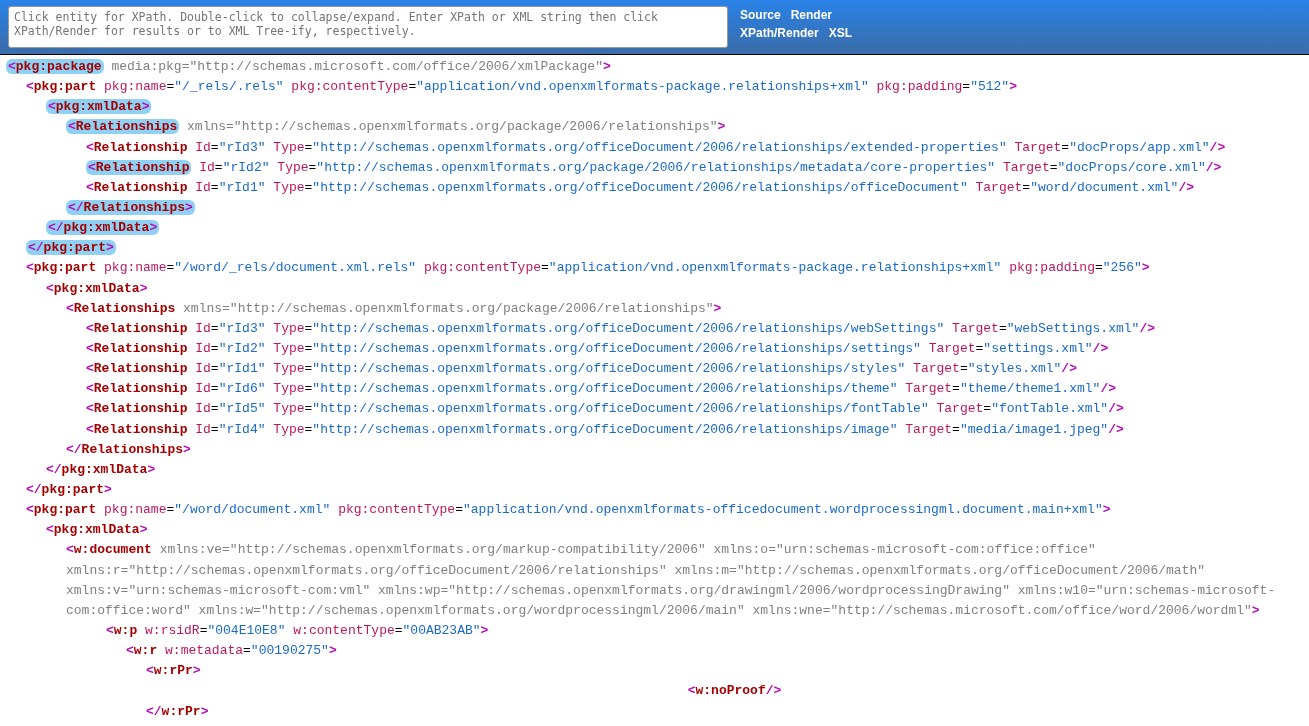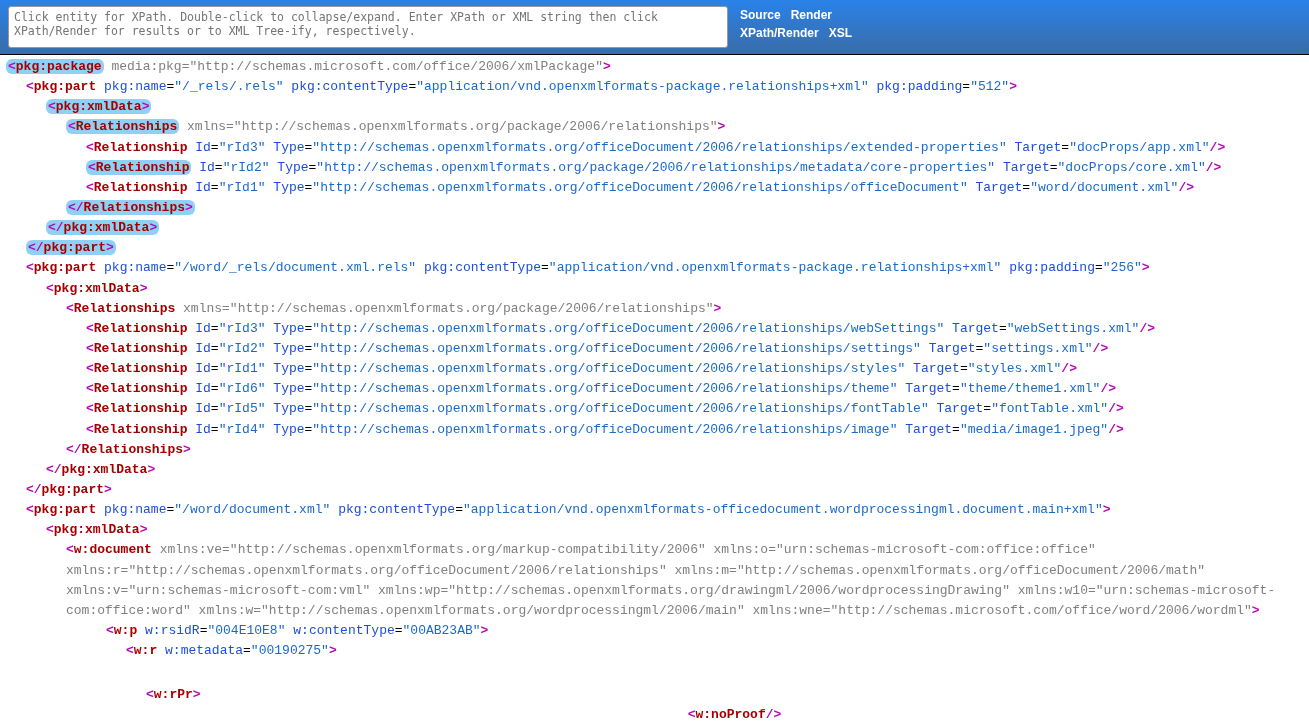--- a/index.html
+++ b/index.html
@@ -10,25 +10,25 @@
 .links-row { display: flex; gap: 10px; }
 .link { color: #fff; font-family: Arial, sans-serif; font-size: 12px; font-weight: bold; cursor: pointer; }
 .xml-content { padding: 2px 6px; line-height: 1.55; white-space: nowrap; overflow: hidden; }
 .line { font-family: Monaco, Menlo, 'Courier New', monospace; font-size: 13px; }
 .i1 { padding-left: 20px; }
 .i2 { padding-left: 40px; }
 .i3 { padding-left: 60px; }
 .i4 { padding-left: 80px; }
 .i5 { padding-left: 100px; }
 .i6 { padding-left: 120px; }
-.i7 { padding-left: 140px; margin-top: 24px; }
+.i7 { padding-left: 140px; }
 .i8 { padding-left: 160px; text-align: center; }
 .brk { color: #b509b5; font-weight: bold; }
 .tag { color: #a40000; font-weight: bold; }
-.attr { color: #1d4ed8; }
+.attr { color: #be185d; }
 .val { color: #1a6aca; }
 .ns { color: #808080; }
 .hl { background: #8ed1f5; border-radius: 6px; padding: 0 2px; }
 .hl .brk { color: #b509b5; }
 .hl .tag { color: #a40000; }
 </style>
 </head>
 <body>
 
 <div class="header">

